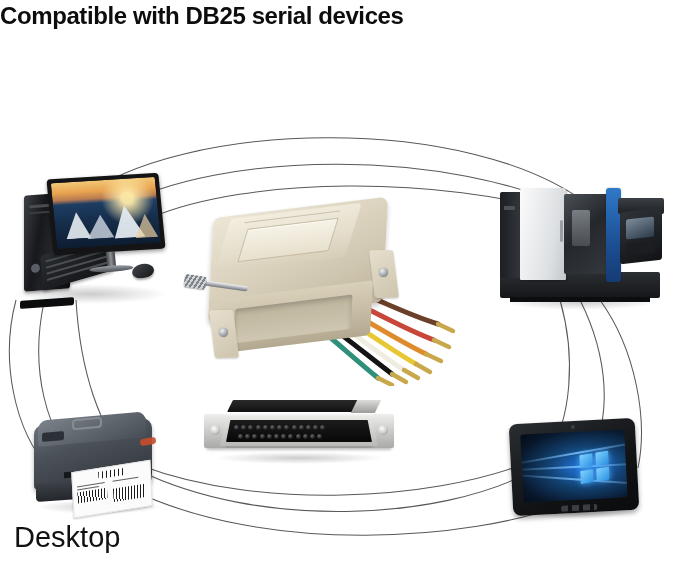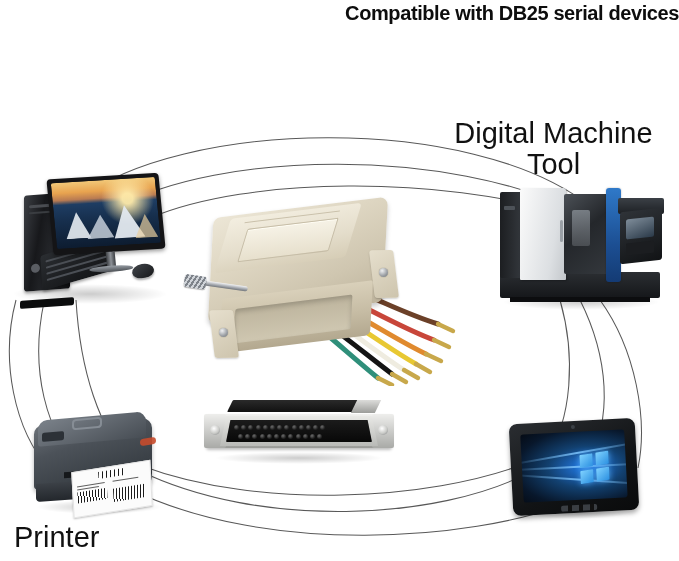--- a/index.html
+++ b/index.html
@@ -7,22 +7,22 @@
   body{
     width:679px;height:561px;
     font-family:"Liberation Sans","DejaVu Sans",sans-serif;
     color:#111;overflow:hidden;position:relative;
   }
   .stage{position:absolute;inset:0;width:679px;height:561px;background:#fff;}
 
   
   .title{
     position:absolute;left:0;top:2px;width:679px;
-    text-align:right;
-    font-size:20px;font-weight:bold;
+    text-align:left;
+    font-size:24px;font-weight:bold;
     letter-spacing:-0.4px;
     color:#0d0d0d;
     white-space:nowrap;
   }
 
   
   .lbl{position:absolute;font-size:29px;font-weight:400;color:#111;line-height:1.06;white-space:nowrap;}
   .lbl-desktop{left:4px;top:120px;}
   .lbl-dmt{left:428px;top:118px;width:251px;text-align:center;white-space:normal;}
   .lbl-printer{left:14px;top:522px;}
@@ -227,22 +227,21 @@
       <path d="M600,300 C636,350 648,420 638,468"></path>
       <path d="M580,300 C608,356 614,420 586,464"></path>
       <path d="M560,300 C576,356 572,420 546,458"></path>
 
       <path d="M142,466 C260,510 430,500 524,464"></path>
       <path d="M138,470 C260,530 440,520 530,472"></path>
       <path d="M132,490 C270,556 470,540 566,504"></path>
     </g>
   </svg>
 
-  <div class="lbl lbl-dmt">Digital Machine Tool</div>
-  <div class="lbl lbl-printer">Printer</div>
+  <div class="lbl lbl-printer">Desktop</div>
 
   <div class="node" id="desktop">
     <div class="sh"></div>
     <div class="tower">
       <div class="tower-btn"></div>
     </div>
     <div class="tower-base"></div>
     <div class="kbd">
       <i style="top:6px"></i>
         <i style="top:12px"></i>

